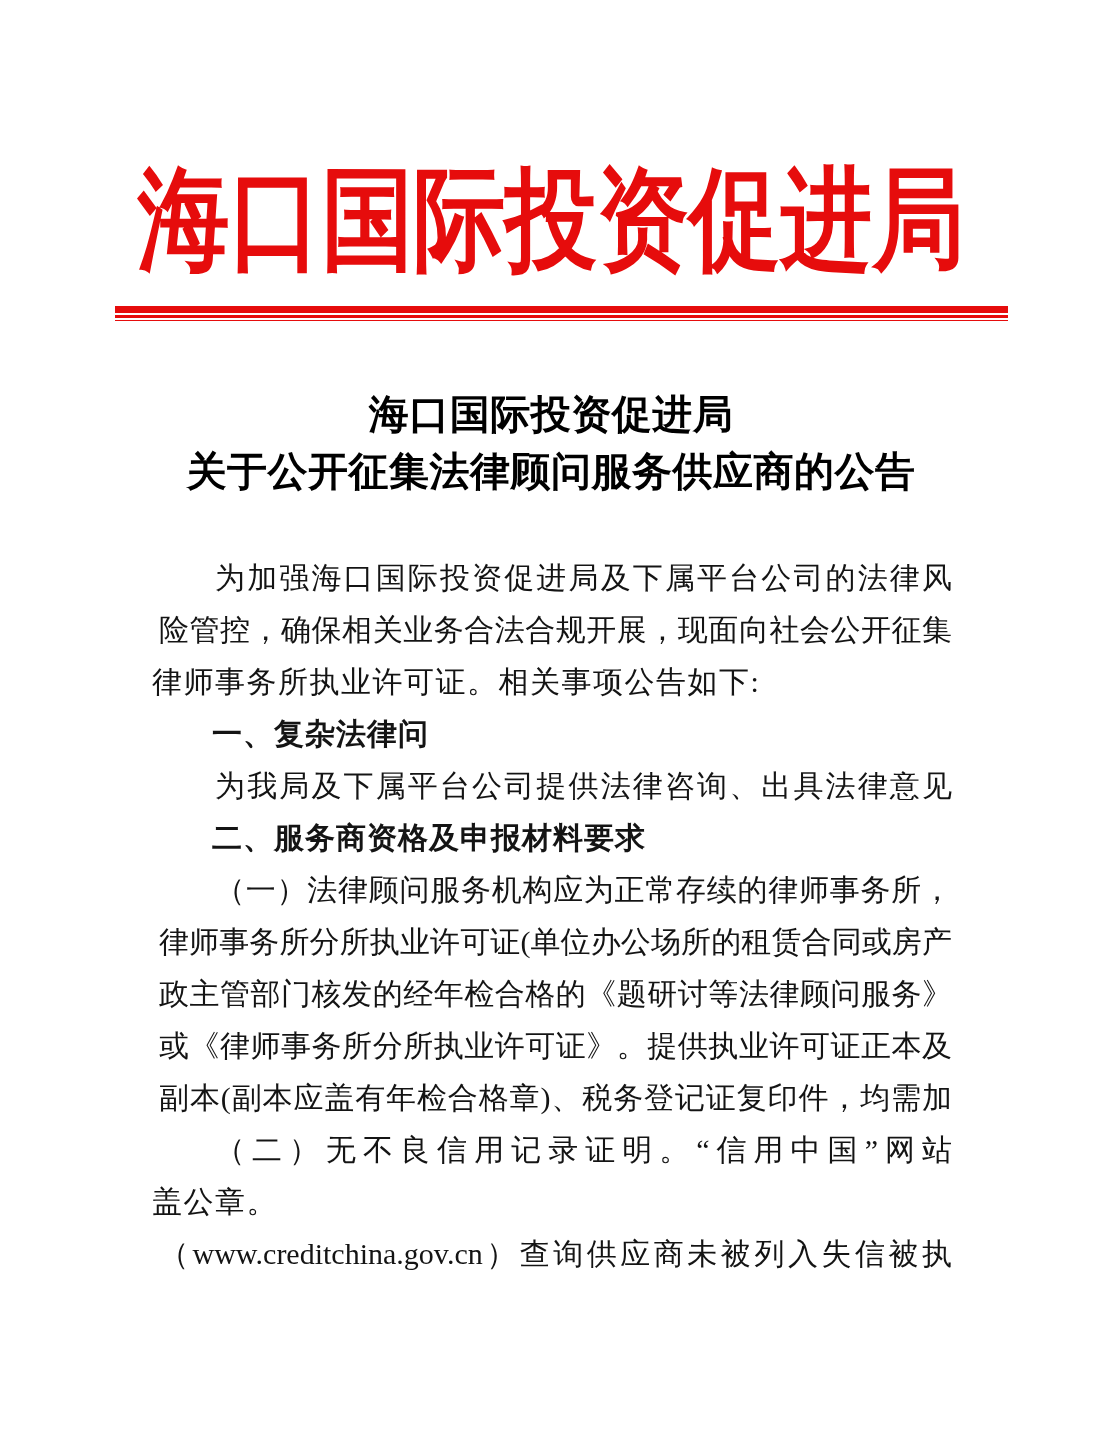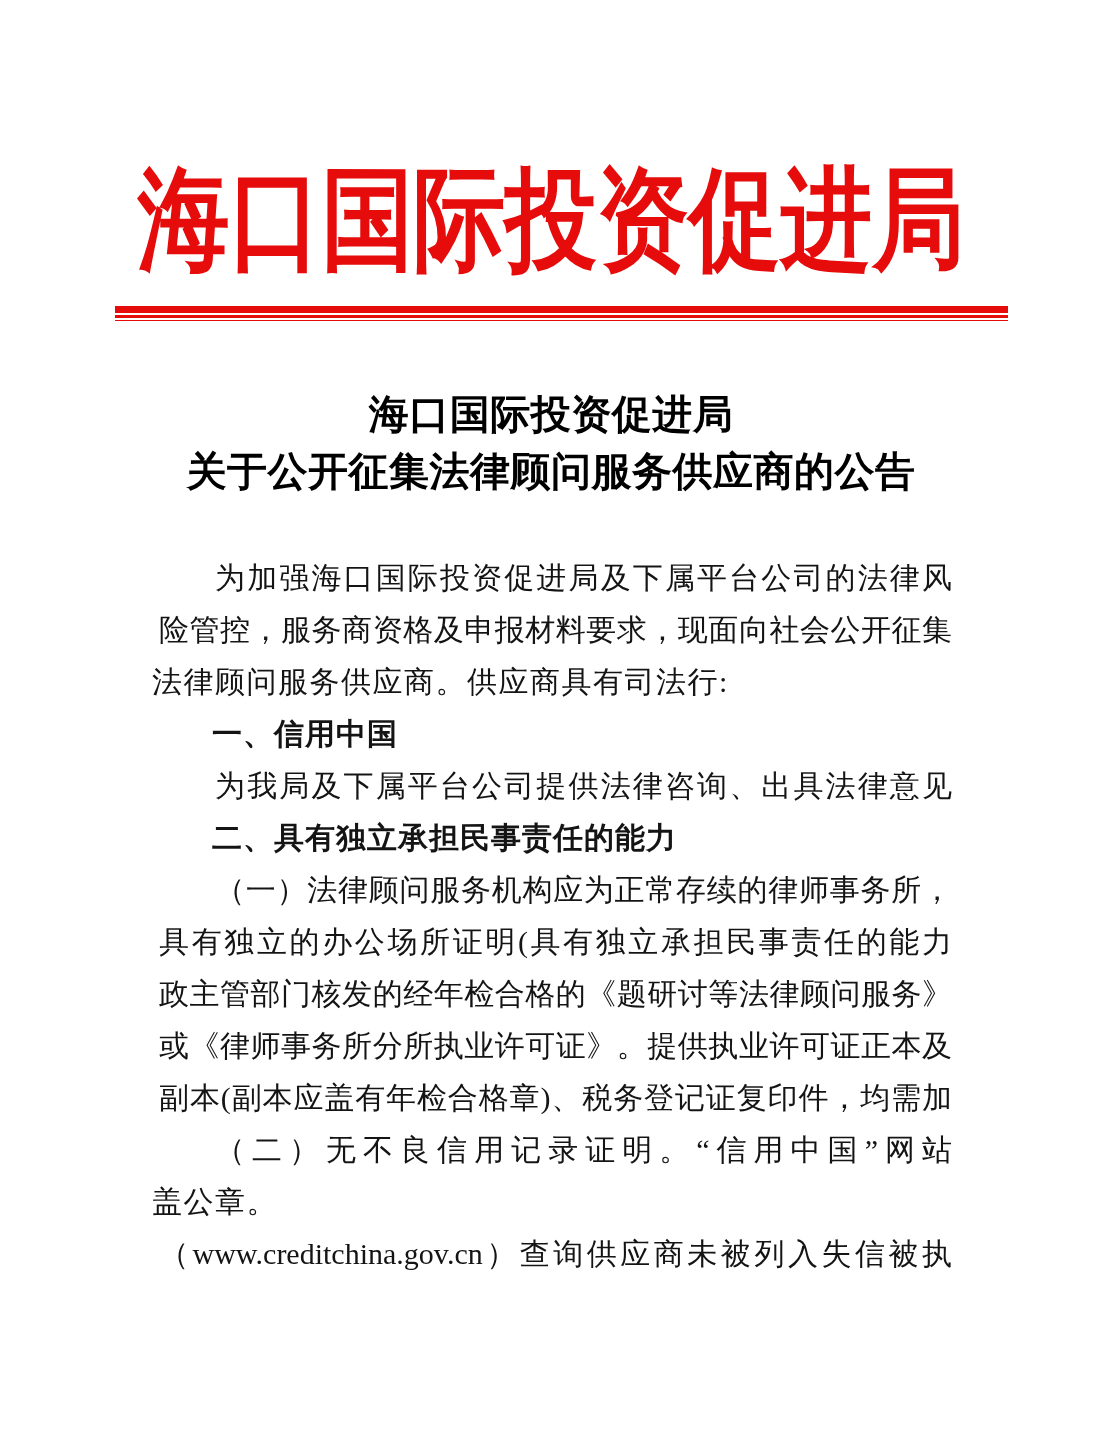--- a/index.html
+++ b/index.html
@@ -90,27 +90,27 @@
     <div class="bar3"></div>
   </div>
 
   <div class="doc-title">
     <div>海口国际投资促进局</div>
     <div>关于公开征集法律顾问服务供应商的公告</div>
   </div>
 
   <div class="body-text">
     <div class="ln first j">为加强海口国际投资促进局及下属平台公司的法律风</div>
-    <div class="ln j">险管控，服务商资格及申报材料要求，现面向社会公开征集</div>
-    <div class="ln">法律顾问服务供应商。供应商具有司法行:</div>
-    <div class="ln h">一、信用中国</div>
+    <div class="ln j">险管控，确保相关业务合法合规开展，现面向社会公开征集</div>
+    <div class="ln">律师事务所执业许可证。相关事项公告如下:</div>
+    <div class="ln h">一、复杂法律问</div>
     <div class="ln first j">为我局及下属平台公司提供法律咨询、出具法律意见</div>
-    <div class="ln h">二、具有独立承担民事责任的能力</div>
+    <div class="ln h">二、服务商资格及申报材料要求</div>
     <div class="ln first j">（一）法律顾问服务机构应为正常存续的律师事务所，</div>
-    <div class="ln j">具有独立的办公场所证明(具有独立承担民事责任的能力</div>
+    <div class="ln j">律师事务所分所执业许可证(单位办公场所的租赁合同或房产</div>
     <div class="ln j">政主管部门核发的经年检合格的《题研讨等法律顾问服务》</div>
     <div class="ln j">或《律师事务所分所执业许可证》。提供执业许可证正本及</div>
     <div class="ln j">副本(副本应盖有年检合格章)、税务登记证复印件，均需加</div>
     <div class="ln first j">（二）无不良信用记录证明。“信用中国”网站</div>
     <div class="ln">盖公章。</div>
     <div class="ln j">（www.creditchina.gov.cn）查询供应商未被列入失信被执</div>
   </div>
 
 </div>
 

